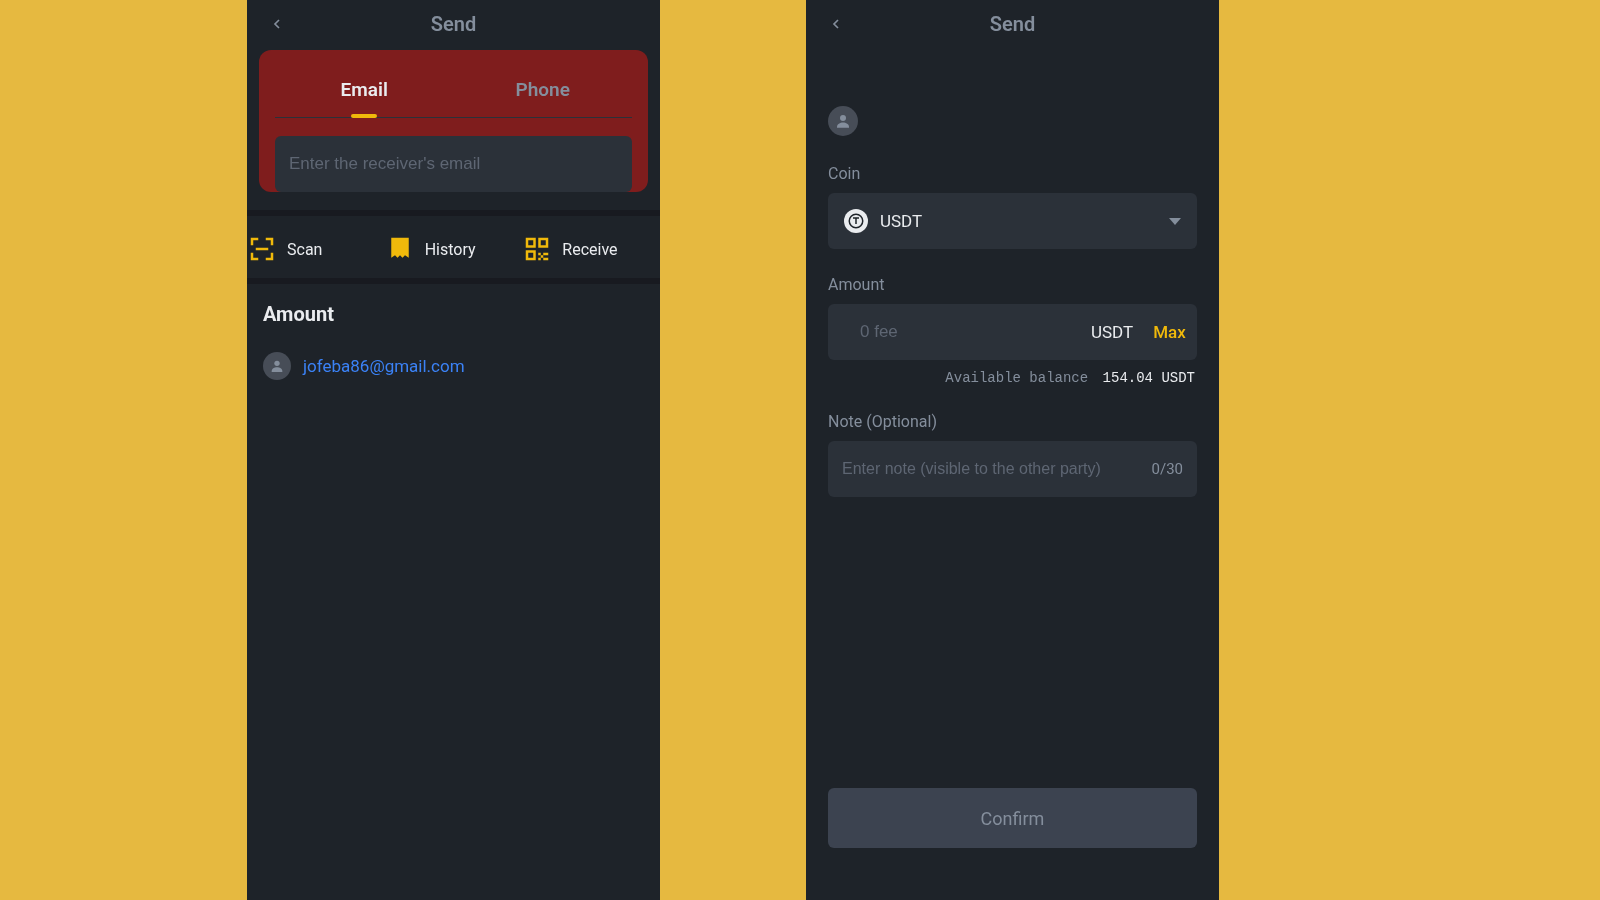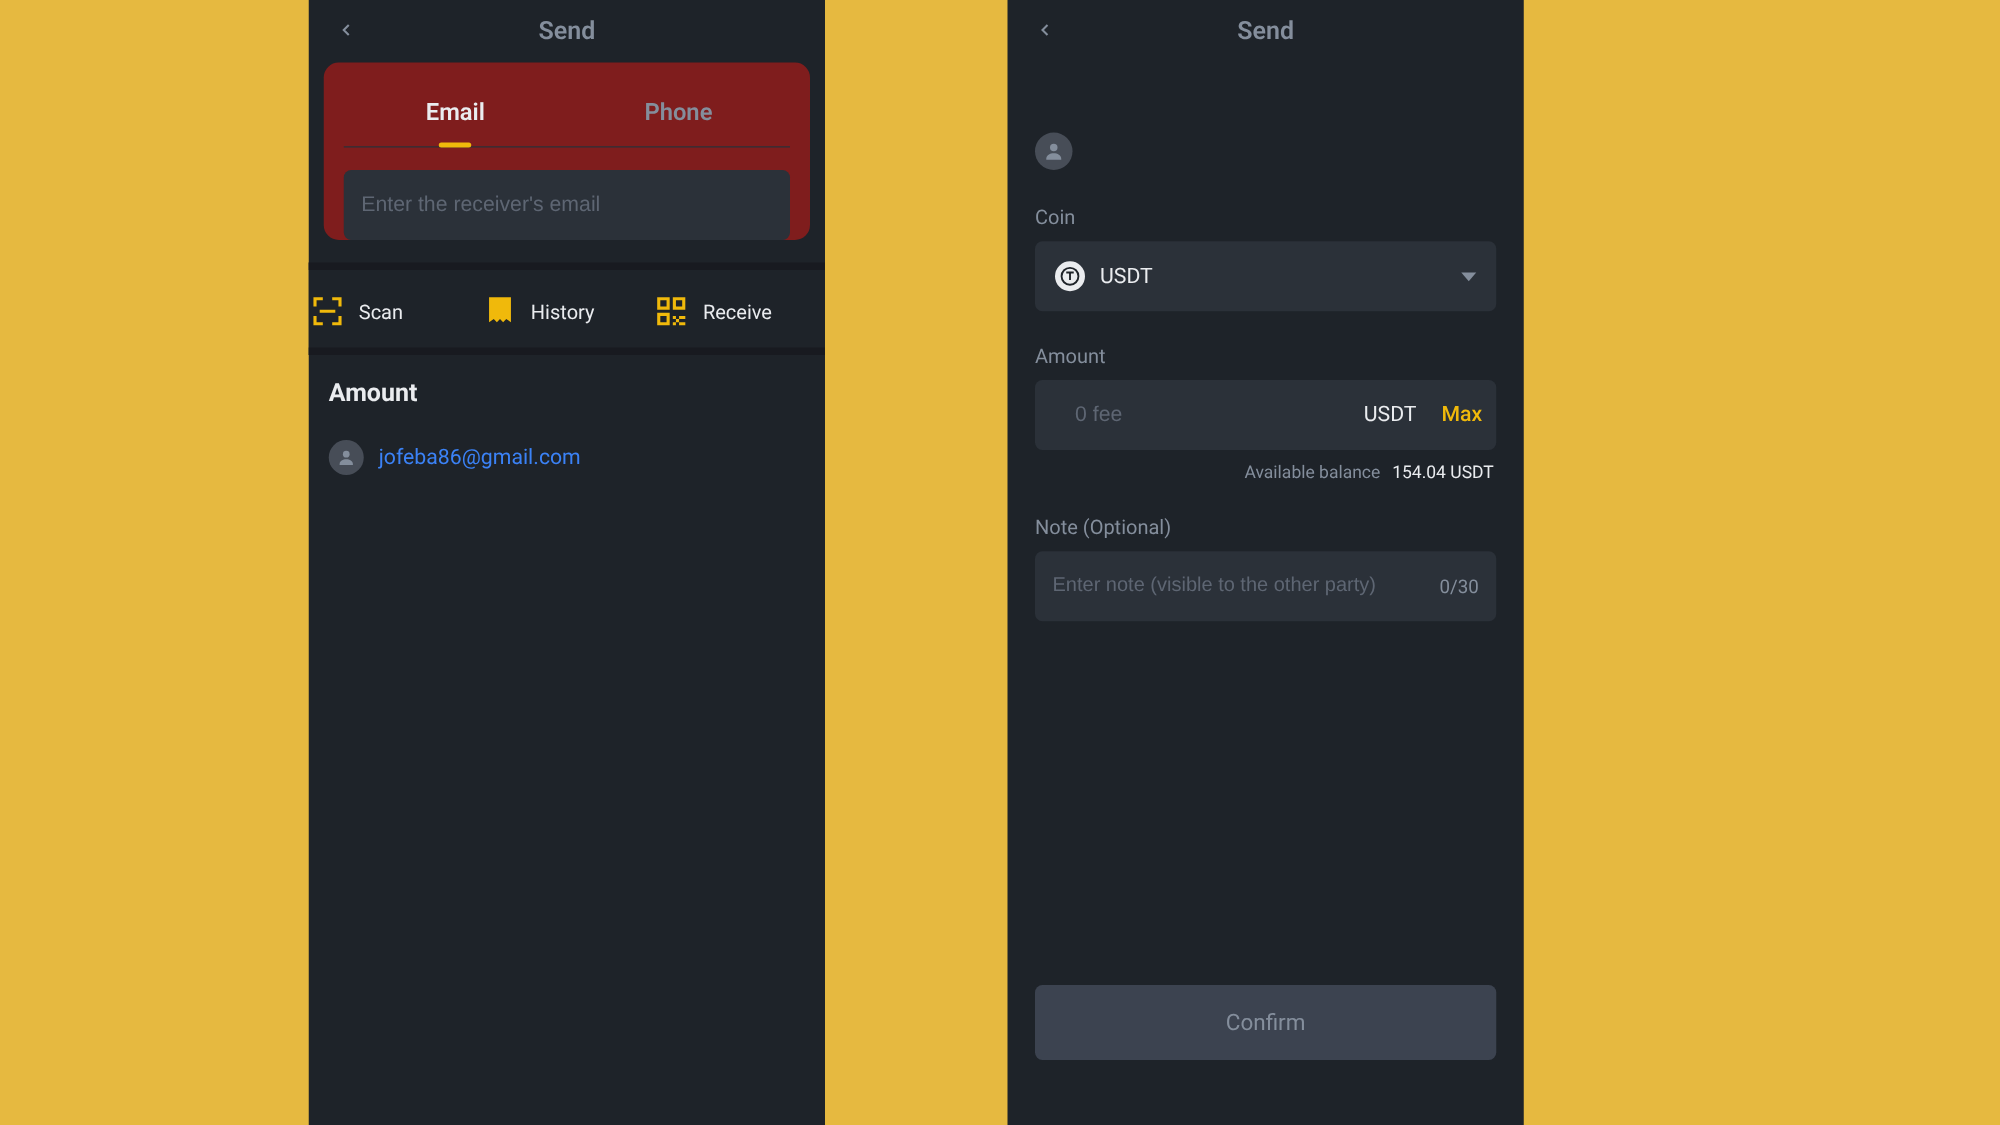--- a/index.html
+++ b/index.html
@@ -187,20 +187,21 @@
   .amount-row input::placeholder { color:#5e6673; }
   .amount-unit { color:#eaecef; font-size:17px; }
   .divider-v { width:1px; height:20px; background:#f0b90b; opacity:.6; }
   .max-btn { color:#f0b90b; font-size:17px; font-weight:500; cursor:pointer; }
 
   .balance-row {
     text-align:right;
     color:#848e9c;
     font-size:14px;
     margin:10px 2px 26px 0;
+    font-family:Liberation Mono, monospace;
   }
   .balance-row .val { color:#eaecef; margin-left:6px; }
 
   .note-row {
     background:#2b3139;
     border-radius:6px;
     height:56px;
     display:flex;
     align-items:center;
     padding:0 14px;

